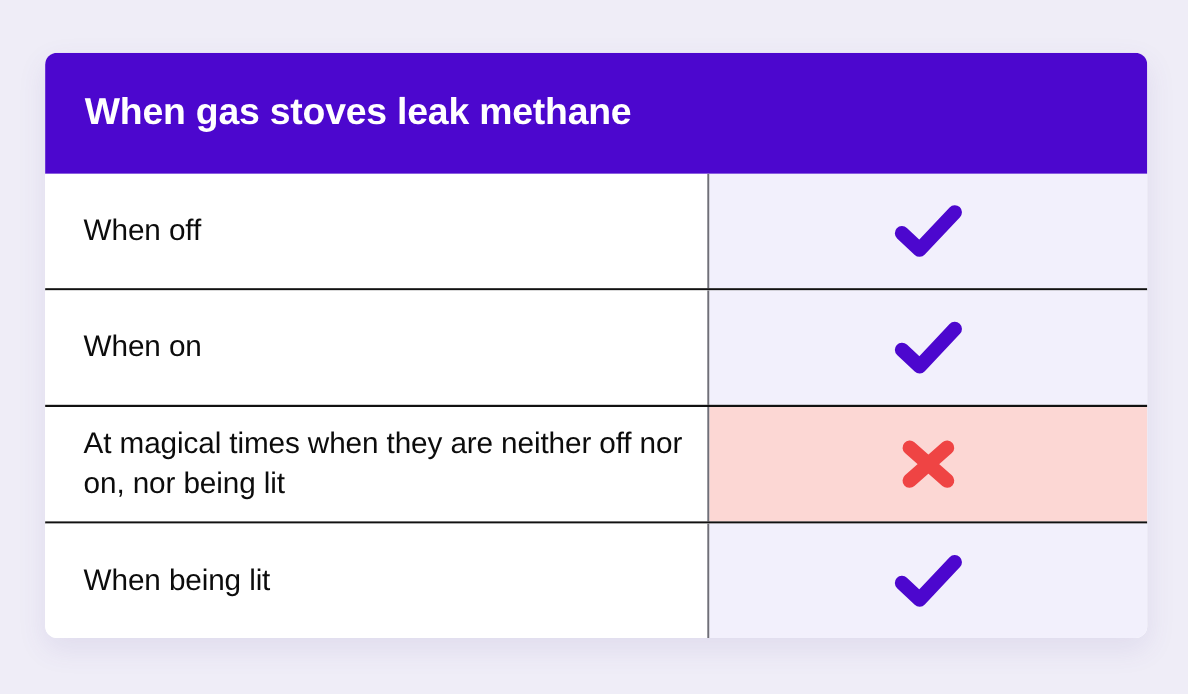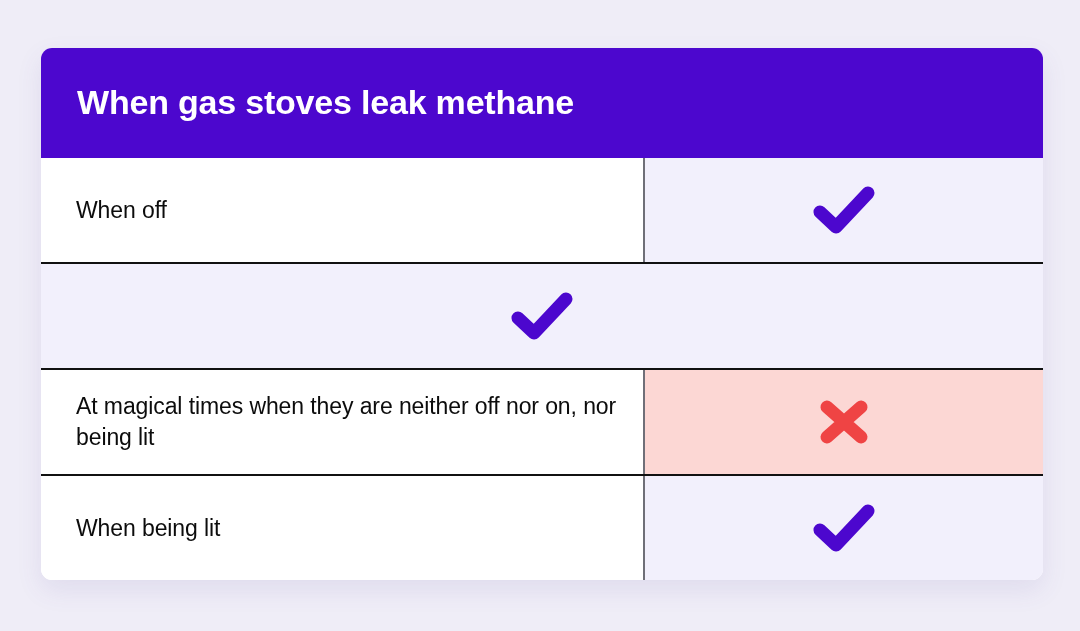--- a/index.html
+++ b/index.html
@@ -63,21 +63,21 @@
     width: 604px;
     box-sizing: border-box;
     background: #ffffff;
     display: flex;
     align-items: center;
     padding-left: 35px;
     padding-right: 20px;
     border-right: 2px solid #6f6f78;
   }
   .label-text {
-    font-size: 23px;
+    font-size: 27px;
     color: #0c0c0c;
     line-height: 1.33;
     letter-spacing: -0.1px;
   }
   .cell-mark {
     flex: 1 1 auto;
     display: flex;
     align-items: center;
     justify-content: center;
   }
@@ -108,20 +108,23 @@
           <span class="label-text">When off</span>
         </div>
         <div class="cell-mark yes">
           <svg class="mark-icon" width="64" height="50" viewBox="0 0 64 50" aria-hidden="true">
             <path d="M8 27 L24 42 L56 8" fill="none" stroke="#4C07CE" stroke-width="13" stroke-linecap="round" stroke-linejoin="round"></path>
           </svg>
         </div>
       </div>
 
       <div class="row">
+        <div class="cell-label">
+          <span class="label-text">When on</span>
+        </div>
         <div class="cell-mark yes">
           <svg class="mark-icon" width="64" height="50" viewBox="0 0 64 50" aria-hidden="true">
             <path d="M8 27 L24 42 L56 8" fill="none" stroke="#4C07CE" stroke-width="13" stroke-linecap="round" stroke-linejoin="round"></path>
           </svg>
         </div>
       </div>
 
       <div class="row">
         <div class="cell-label">
           <span class="label-text">At magical times when they are neither off nor on, nor being lit</span>

